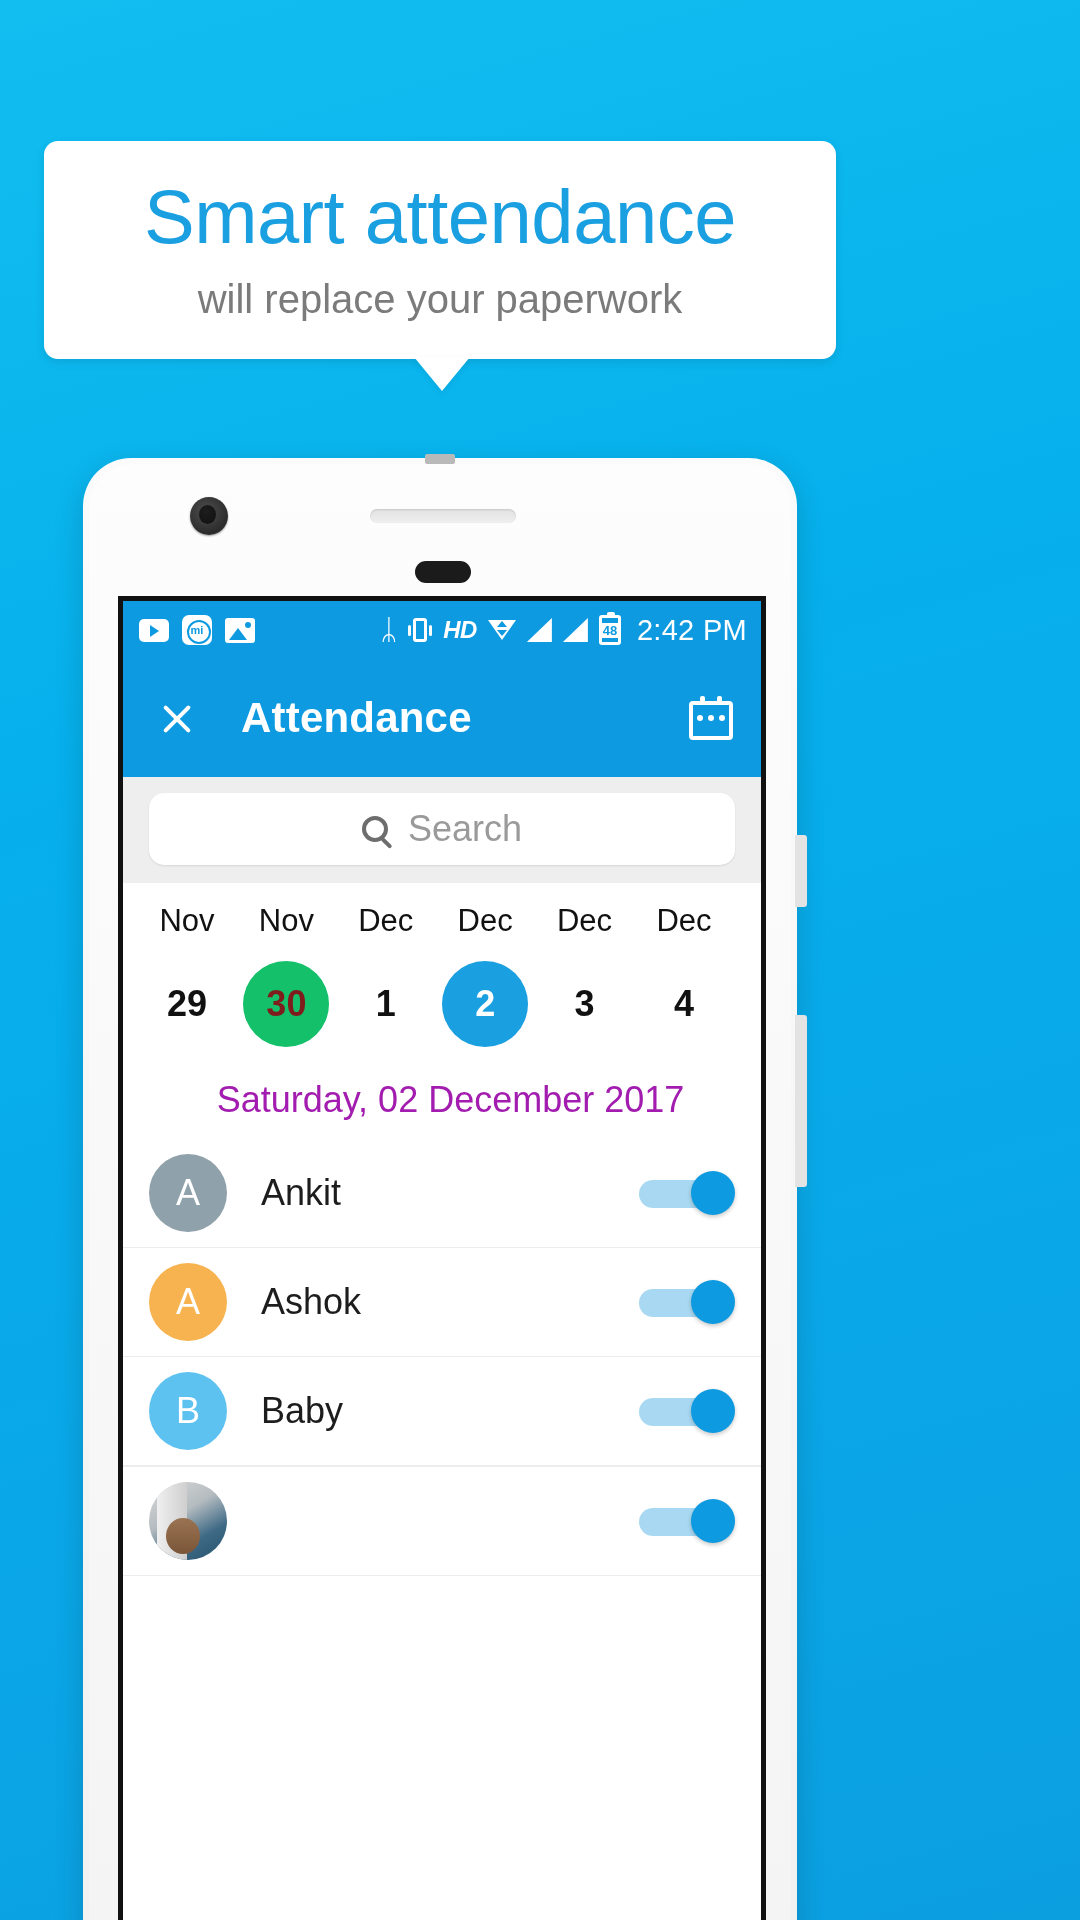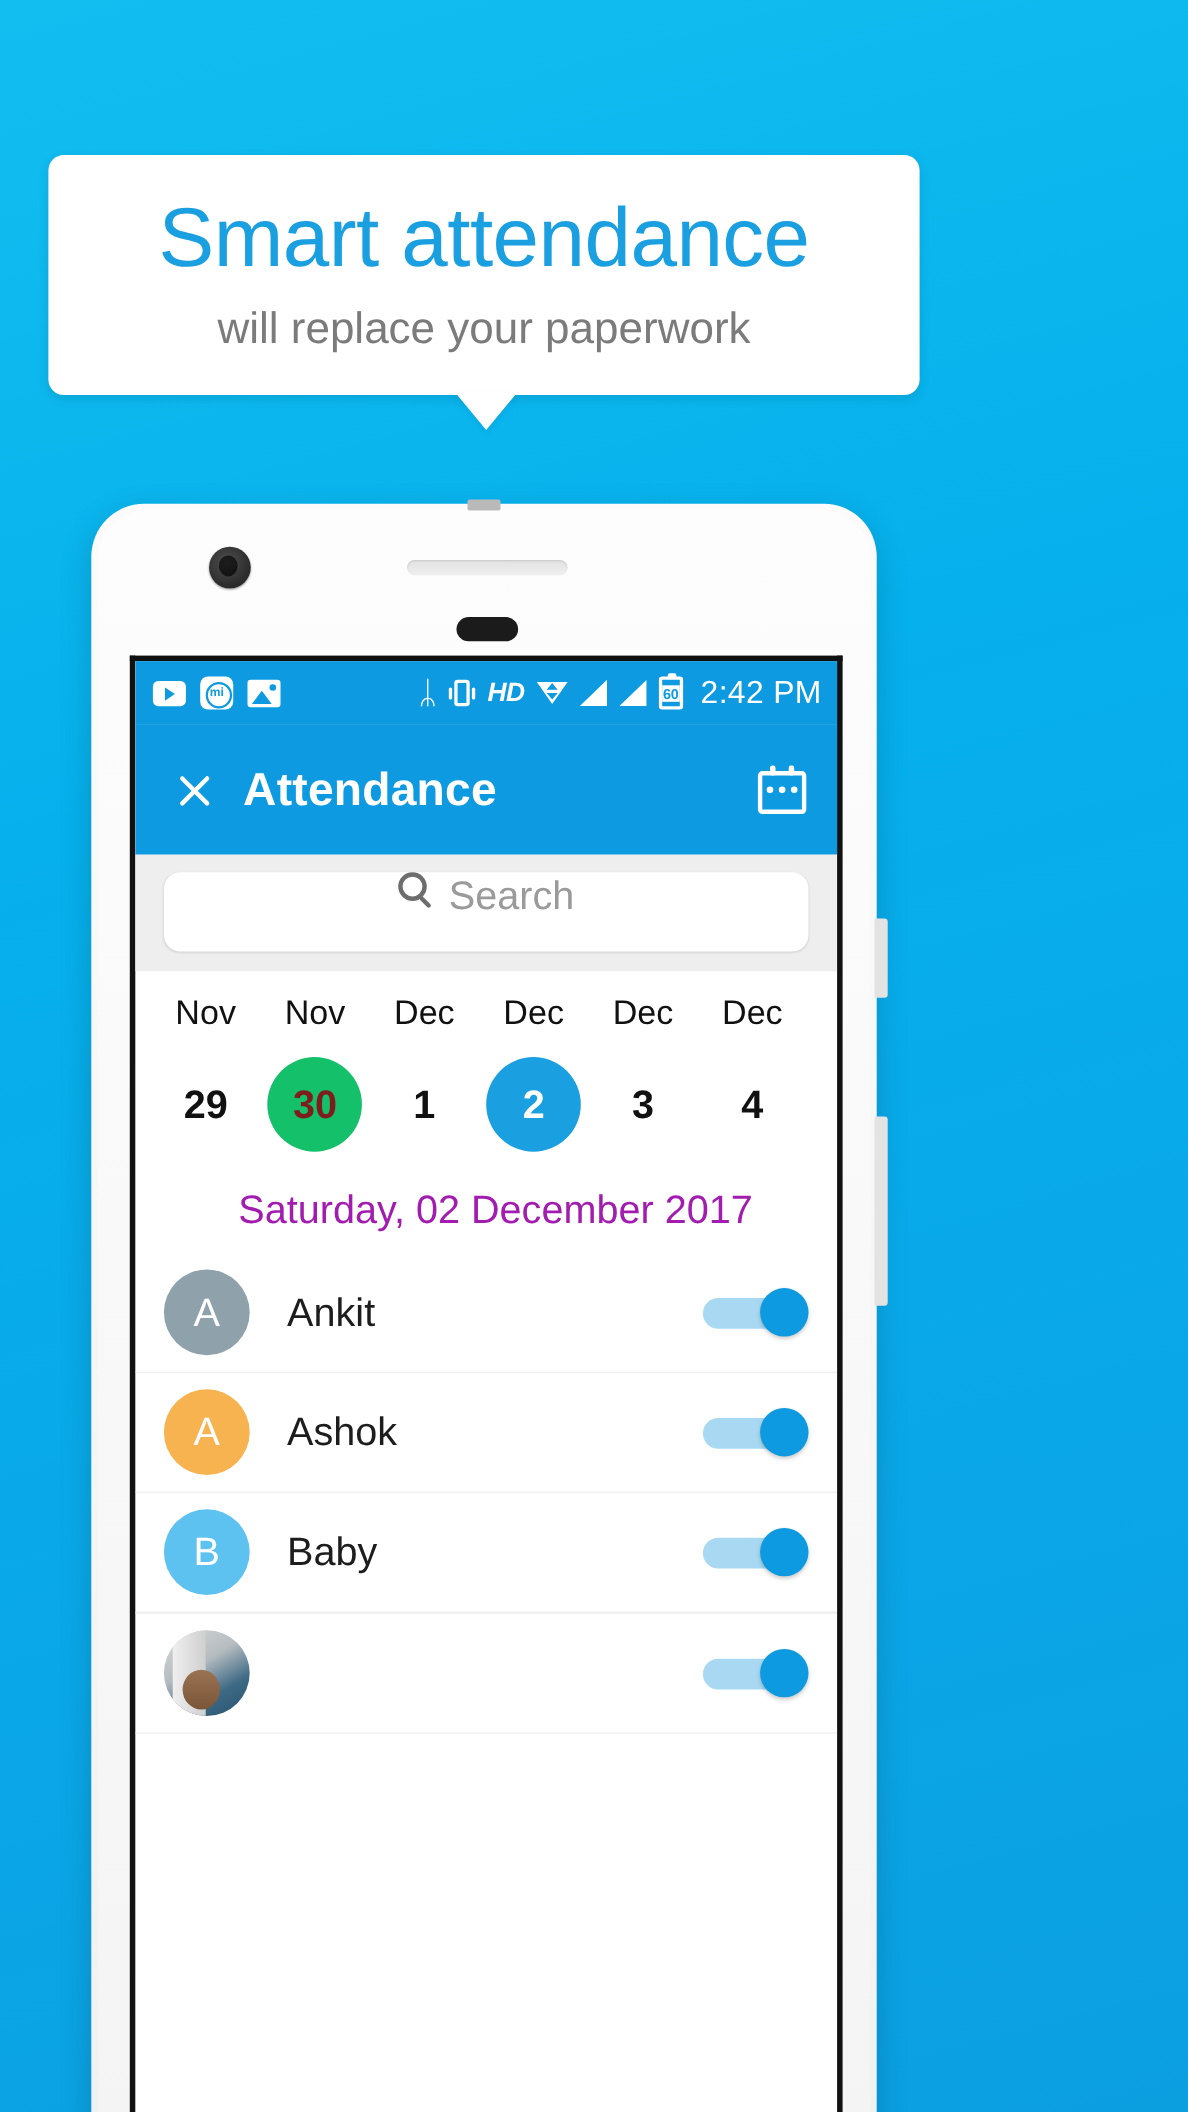--- a/index.html
+++ b/index.html
@@ -128,34 +128,34 @@
 
   
   .appbar{
     height:118px; background:#0d9ae0; display:flex; align-items:center; color:#fff;
     padding:0 28px 0 34px;
   }
   .close-x{ width:40px; height:40px; position:relative; flex:0 0 auto; }
   .close-x::before,.close-x::after{ content:""; position:absolute; left:2px; top:19px;
     width:36px; height:4px; background:#fff; border-radius:2px;}
   .close-x::before{ transform:rotate(45deg);} .close-x::after{ transform:rotate(-45deg);}
-  .appbar-title{ font-size:42px; font-weight:bold; margin-left:24px; letter-spacing:0.2px;}
+  .appbar-title{ font-size:42px; font-weight:bold; margin-left:44px; letter-spacing:0.2px;}
   .cal-ico{ margin-left:auto; width:44px; height:44px; position:relative;}
   .cal-ico .frame{ position:absolute; left:0; top:5px; width:44px; height:39px;
     border:4px solid #fff; border-radius:4px;}
   .cal-ico .tab1,.cal-ico .tab2{ position:absolute; top:0; width:5px;height:9px;background:#fff;border-radius:2px;}
   .cal-ico .tab1{ left:11px;} .cal-ico .tab2{ left:28px;}
   .cal-ico .dots{ position:absolute; left:8px; top:19px; display:flex; gap:5px;}
   .cal-ico .dots i{ width:6px;height:6px;background:#fff;border-radius:50%; display:block;}
 
   
   .search-wrap{ background:#eeeeee; padding:16px 26px 18px 26px; }
   .search-box{
     background:#fff; border-radius:15px; height:72px;
-    display:flex; justify-content:center; gap:20px;
+    display:flex; align-items:center; justify-content:center; gap:20px;
     box-shadow:0 1px 2px rgba(0,0,0,0.10);
   }
   .mag{ width:26px; height:26px; border:4px solid #6d6d6d; border-radius:50%; position:relative;}
   .mag::after{ content:""; position:absolute; right:-9px; bottom:-7px; width:13px;height:4px;
     background:#6d6d6d; border-radius:2px; transform:rotate(45deg);}
   .search-ph{ font-size:36px; color:#9a9a9a; }
 
   
   .dates{ display:flex; padding:20px 29px 8px 16px; justify-content:space-between; }
   .date-cell{ width:96px; text-align:center; }
@@ -264,21 +264,21 @@
           </span>
       </span>
       <span class="sb-ico">
           <span class="ic-sig"></span>
         </span>
       <span class="sb-ico">
           <span class="ic-sig"></span>
         </span>
       <span class="sb-ico">
         <span class="ic-bat">
-            <span>60</span>
+            <span>48</span>
           </span>
       </span>
       <span class="sb-time">2:42 PM</span>
     </div>
   </div>
 
   <div class="appbar">
     <div class="close-x"></div>
     <div class="appbar-title">Attendance</div>
     <div class="cal-ico">

